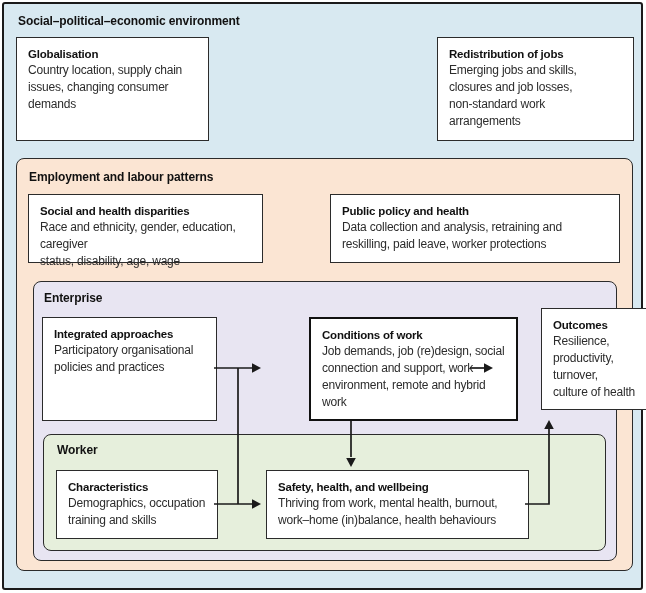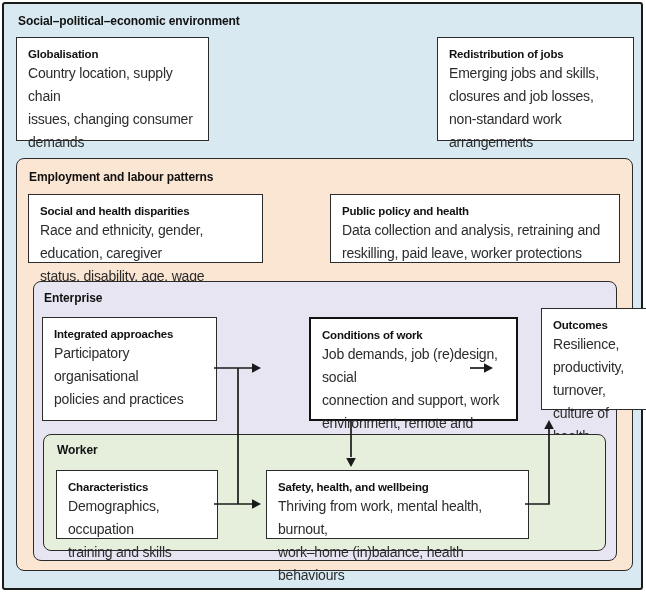--- a/index.html
+++ b/index.html
@@ -16,21 +16,21 @@
   .employment>.band-label{position:absolute;left:12px;top:11px;}
   .enterprise{left:16px;top:122px;width:584px;height:280px;background:#e8e5f2;}
   .enterprise>.band-label{position:absolute;left:10px;top:9px;}
   .worker{left:9px;top:152px;width:563px;height:117px;background:#e6efdc;}
   .worker>.band-label{position:absolute;left:13px;top:8px;}
   .wbox{
     position:absolute;box-sizing:border-box;background:#ffffff;
     border:1.4px solid #2b2b2b;padding:9px 9px 21px 11px;
   }
   .wbox .box-title{font-weight:bold;font-size:11.5px;line-height:15px;color:#111;}
-  .wbox .box-body{font-size:14px;line-height:23px;color:#2c2c2c;white-space:pre-line;}
+  .wbox .box-body{font-size:12px;line-height:17px;color:#2c2c2c;white-space:pre-line;}
   .thick{border-width:2.4px;border-color:#111;margin-left:45px;}
   .overlay{position:absolute;left:0;top:0;pointer-events:none;}
 </style>
 </head>
 <body>
 
 <div class="stage">
 
   <div class="band outer">
     <div class="band-label">Social–political–economic environment</div>

